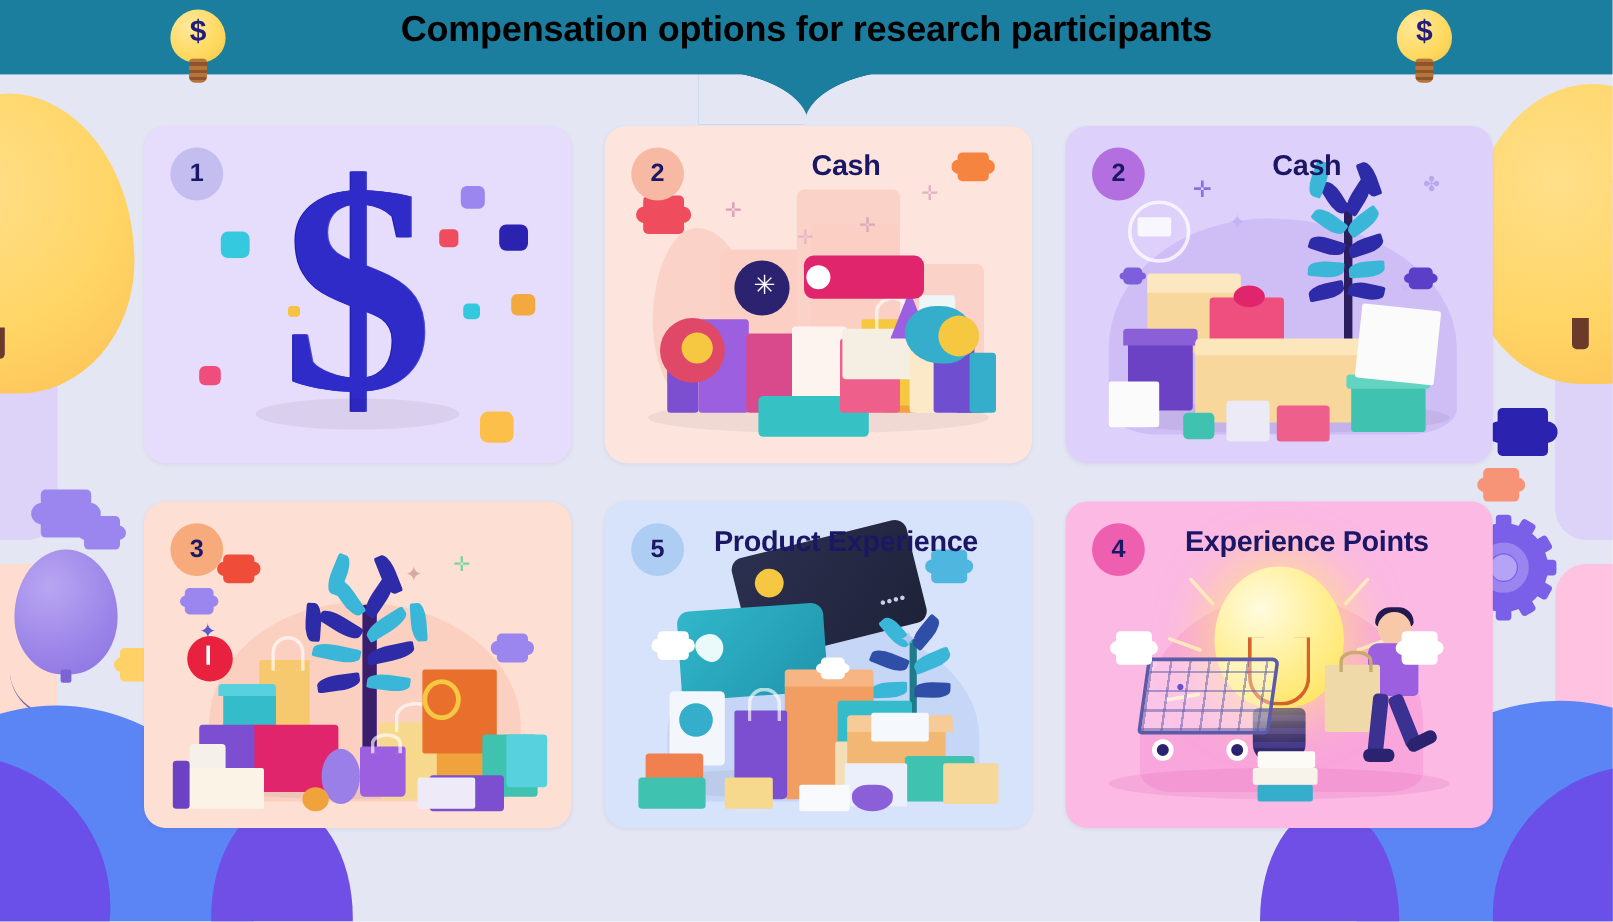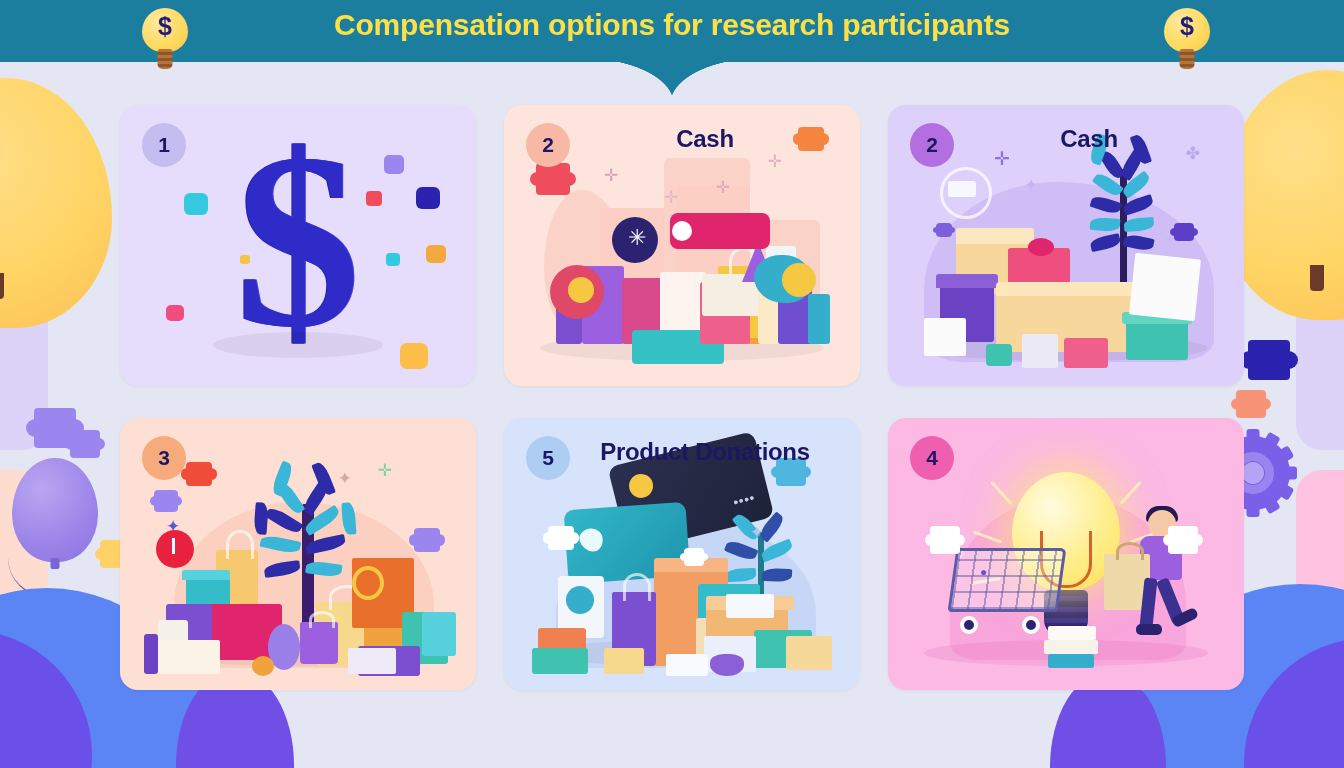--- a/index.html
+++ b/index.html
@@ -109,21 +109,21 @@
 
   
   .header{
     position:absolute; left:0; top:0; width:1344px; height:62px;
     background:#1b7e9e;
     z-index: 5;
   }
   .header-title{
     position:absolute; left:0; right:0; top:8px;
     text-align:center;
-    color:#fde047;
+    color:#000000;
     font-size:30px;
     font-weight:bold;
     letter-spacing:-0.2px;
     white-space:nowrap;
   }
   
   .header-notch{
     position:absolute; left:50%; top:58px; transform:translateX(-50%);
     width:180px; height:46px;
     background:#1b7e9e;
@@ -596,21 +596,21 @@
           </div>
         <div class="puzzle" style="left:44px;top:108px;width:26px;height:24px;color:#ffffff">
             <div class="pz"></div>
           </div>
         <div class="puzzle" style="left:180px;top:130px;width:20px;height:18px;color:#ffffff">
             <div class="pz"></div>
           </div>
         <div class="spark" style="right:96px;top:106px;color:#b4c6ec">✦</div>
       </div>
       <div class="badge" style="background:#aecdf2">5</div>
-      <div class="card-title shift">Product Donations</div>
+      <div class="card-title shift">Product Experience</div>
     </div>
 
     <div class="card" style="background:#fbb9e4">
       <div class="art">
         <div class="softblob" style="left:62px;bottom:30px;width:236px;height:164px;background:#f9a6dc;border-radius:50% 50% 12% 12% / 66% 66% 10% 10%"></div>
         <div class="ground" style="background:rgba(220,80,170,.16)"></div>
 
         <div class="ray" style="left:112px;top:60px;height:30px;transform:rotate(-42deg)"></div>
         <div class="ray" style="left:98px;top:104px;height:30px;transform:rotate(-70deg)"></div>
         <div class="ray" style="left:96px;top:148px;height:30px;transform:rotate(-100deg)"></div>
@@ -649,16 +649,17 @@
 
         <div class="puzzle" style="left:42px;top:108px;width:30px;height:28px;color:#ffffff">
             <div class="pz"></div>
           </div>
         <div class="puzzle" style="right:46px;top:108px;width:30px;height:28px;color:#ffffff">
             <div class="pz"></div>
           </div>
         <div class="spark" style="left:92px;top:148px;color:#6b4fd0;font-size:12px">●</div>
       </div>
       <div class="badge" style="background:#ef5fb0">4</div>
+      <div class="card-title shift">Experience Points</div>
     </div>
 
   </div>
 </div>
 
 </body></html>

